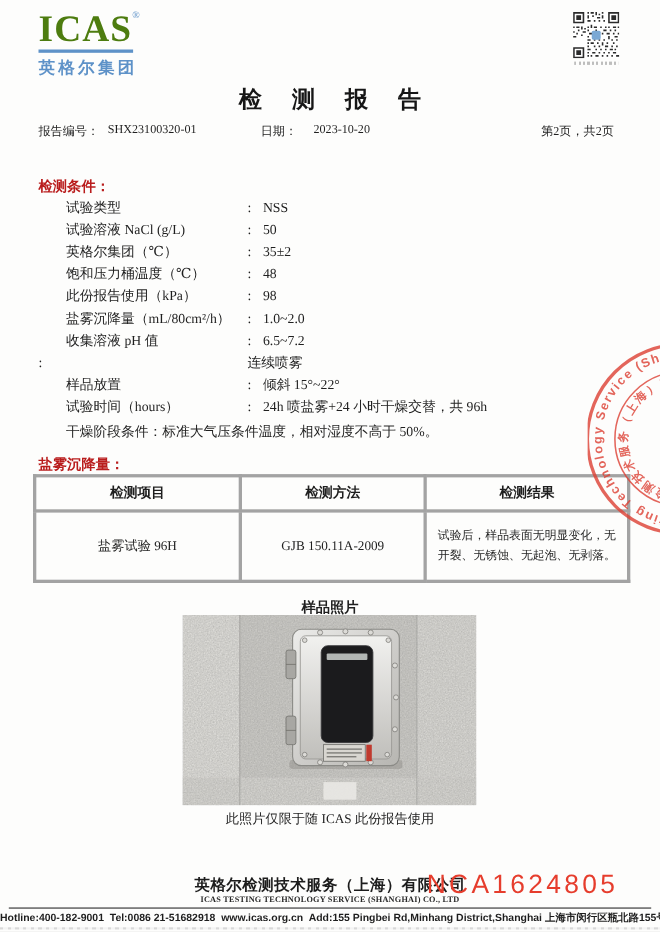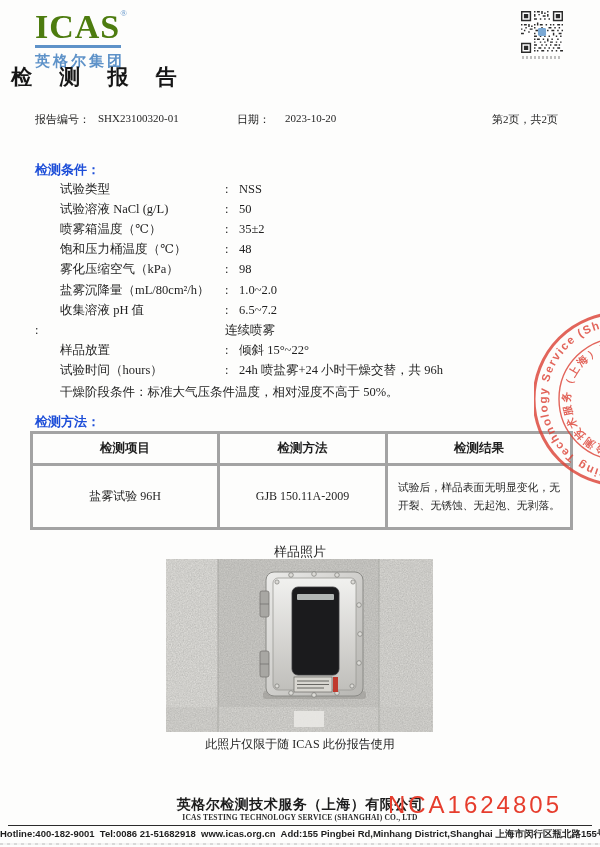--- a/index.html
+++ b/index.html
@@ -22,32 +22,32 @@
     margin-top:4px; font-size:15px; font-weight:bold; color:#5e92c8;
     letter-spacing:3px; font-family:"Liberation Sans","DejaVu Sans",sans-serif;
   }
   .qr { position:absolute; left:521px; top:11px; width:42px; }
   .qr svg { display:block; width:42px; height:42px; }
   .qr-caption {
     margin-top:3px; height:3px; width:40px; margin-left:1px; opacity:.55;
     background:repeating-linear-gradient(90deg,#8a8a8a 0 2px,transparent 2px 4px);
   }
   .title {
-    position:absolute; left:0; top:63px; width:100%; 
+    position:absolute; left:0; top:76px; width:100%; text-align:center;
     font-size:21px; font-weight:bold; letter-spacing:11px; text-indent:11px; color:#161616;
   }
   .meta-row { position:absolute; left:0; top:112px; width:100%; height:18px; font-size:11px; }
   .meta-row span { position:absolute; white-space:nowrap; }
   .m-rlabel { left:35px; }
   .m-rno   { left:98px; }
   .m-dlabel{ left:237px; }
   .m-date  { left:285px; }
   .m-page  { right:42px; }
   
-  .sec-heading { position:absolute; left:35px; font-size:13px; font-weight:bold; color:#1d4ed8; }
+  .sec-heading { position:absolute; left:35px; font-size:13px; font-weight:bold; color:#b91c1c; }
   .cond-heading { top:161px; }
   .cond-list { position:absolute; left:35px; top:179px; width:540px; }
   .cond-row { display:grid; grid-template-columns:190px 14px auto; height:20.2px; align-items:center; font-size:12.5px; }
   .cond-label { padding-left:25px; white-space:nowrap; }
   .cond-colon { text-align:left; }
   .cond-value { white-space:nowrap; }
   .cond-note { margin-top:3px; padding-left:25px; font-size:12.5px; }
   
   .res-heading { top:413px; }
   .res-table {
@@ -55,21 +55,21 @@
     border-collapse:collapse; table-layout:fixed;
   }
   .res-table th, .res-table td {
     border:3px solid #a3a3a3; text-align:center; vertical-align:middle;
   }
   .res-table th { height:32px; font-size:12.5px; font-weight:bold; }
   .res-table td { height:64px; font-size:12px; }
   .col-item { width:187px; } .col-method { width:168px; } .col-result { width:185px; }
   .cell-result { font-size:10.8px !important; padding:0 9px; line-height:1.65; }
   
-  .photo-heading { position:absolute; left:0; top:543px; width:100%; text-align:center; font-size:13px; font-weight:normal; }
+  .photo-heading { position:absolute; left:0; top:543px; width:100%; text-align:center; font-size:13px; font-weight:bold; }
   .sample-photo { position:absolute; left:166px; top:559px; width:267px; height:173px; }
   .sample-photo svg { display:block; width:267px; height:173px; }
   .photo-caption { position:absolute; left:0; top:736px; width:100%; text-align:center; font-size:12px; }
   .end-note { position:absolute; left:0; top:753px; width:100%; text-align:center; font-size:12.5px; font-weight:bold; letter-spacing:1px; }
   
   .stamp { position:absolute; right:0; top:306px; width:66px; height:186px; overflow:hidden; pointer-events:none; }
   .stamp svg { position:absolute; left:0; top:-5px; }
   
   .f-company-cn { position:absolute; left:0; top:796px; width:100%; text-align:center; font-size:14px; font-weight:bold; color:#1c1c1c; letter-spacing:.5px; }
   .f-company-en { position:absolute; left:0; top:813px; width:100%; text-align:center; font-size:7.5px; font-weight:bold; color:#2a2a2a; letter-spacing:.2px; font-family:"Liberation Serif",serif; }
@@ -128,31 +128,31 @@
       <span class="cond-label">试验类型</span>
         <span class="cond-colon">:</span>
         <span class="cond-value">NSS</span>
     </div>
     <div class="cond-row">
       <span class="cond-label">试验溶液 NaCl (g/L)</span>
         <span class="cond-colon">:</span>
         <span class="cond-value">50</span>
     </div>
     <div class="cond-row">
-      <span class="cond-label">喷雾箱温度（℃）</span>
+      <span class="cond-label">英格尔集团（℃）</span>
         <span class="cond-colon">:</span>
         <span class="cond-value">35±2</span>
     </div>
     <div class="cond-row">
       <span class="cond-label">饱和压力桶温度（℃）</span>
         <span class="cond-colon">:</span>
         <span class="cond-value">48</span>
     </div>
     <div class="cond-row">
-      <span class="cond-label">雾化压缩空气（kPa）</span>
+      <span class="cond-label">此份报告使用（kPa）</span>
         <span class="cond-colon">:</span>
         <span class="cond-value">98</span>
     </div>
     <div class="cond-row">
       <span class="cond-label">盐雾沉降量（mL/80cm²/h）</span>
         <span class="cond-colon">:</span>
         <span class="cond-value">1.0~2.0</span>
     </div>
     <div class="cond-row">
       <span class="cond-label">收集溶液 pH 值</span>
@@ -169,21 +169,21 @@
         <span class="cond-value">倾斜 15°~22°</span>
     </div>
     <div class="cond-row">
       <span class="cond-label">试验时间（hours）</span>
         <span class="cond-colon">:</span>
         <span class="cond-value">24h 喷盐雾+24 小时干燥交替，共 96h</span>
     </div>
     <div class="cond-note">干燥阶段条件：标准大气压条件温度，相对湿度不高于 50%。</div>
   </div>
 
-  <div class="sec-heading res-heading">检测方法：</div>
+  <div class="sec-heading res-heading">盐雾沉降量：</div>
   <table class="res-table">
     <thead>
       <tr>
         <th class="col-item">检测项目</th>
         <th class="col-method">检测方法</th>
         <th class="col-result">检测结果</th>
       </tr>
     </thead>
     <tbody>
       <tr>

